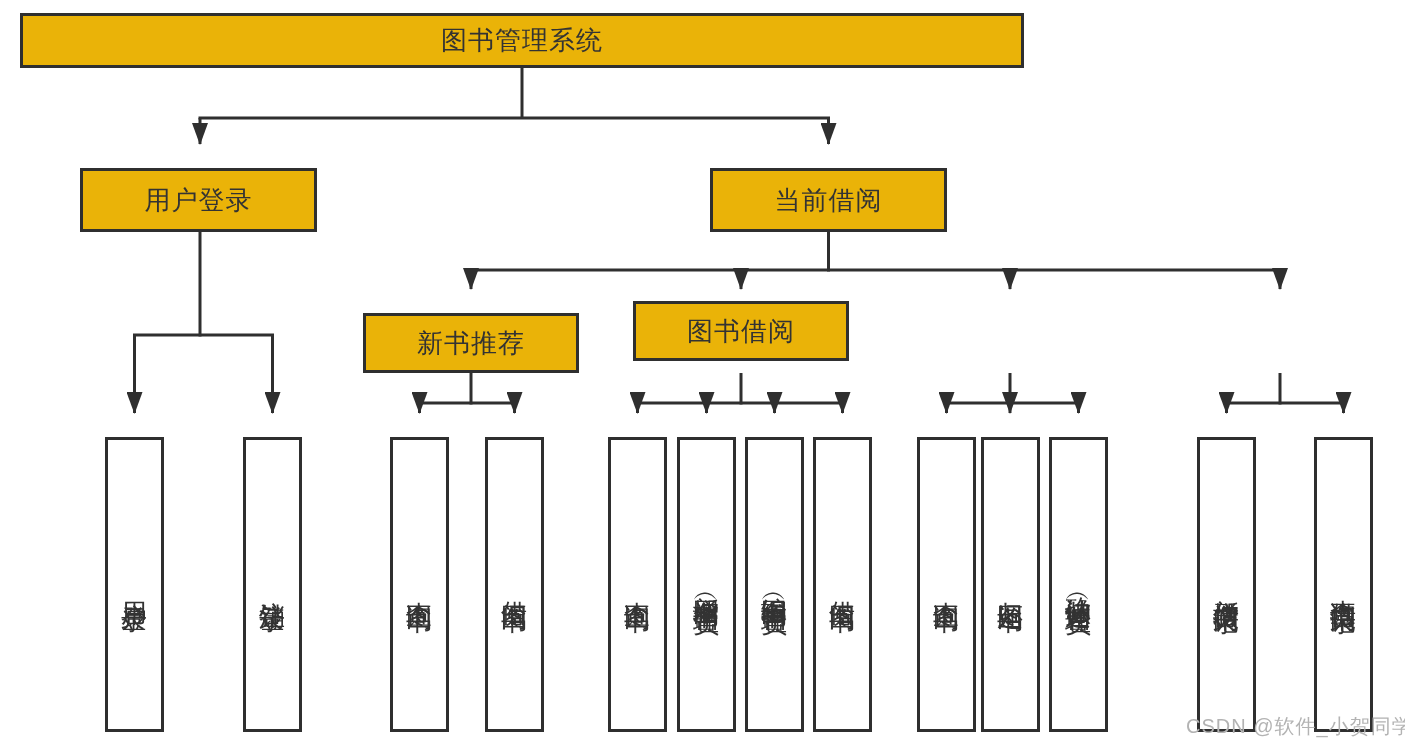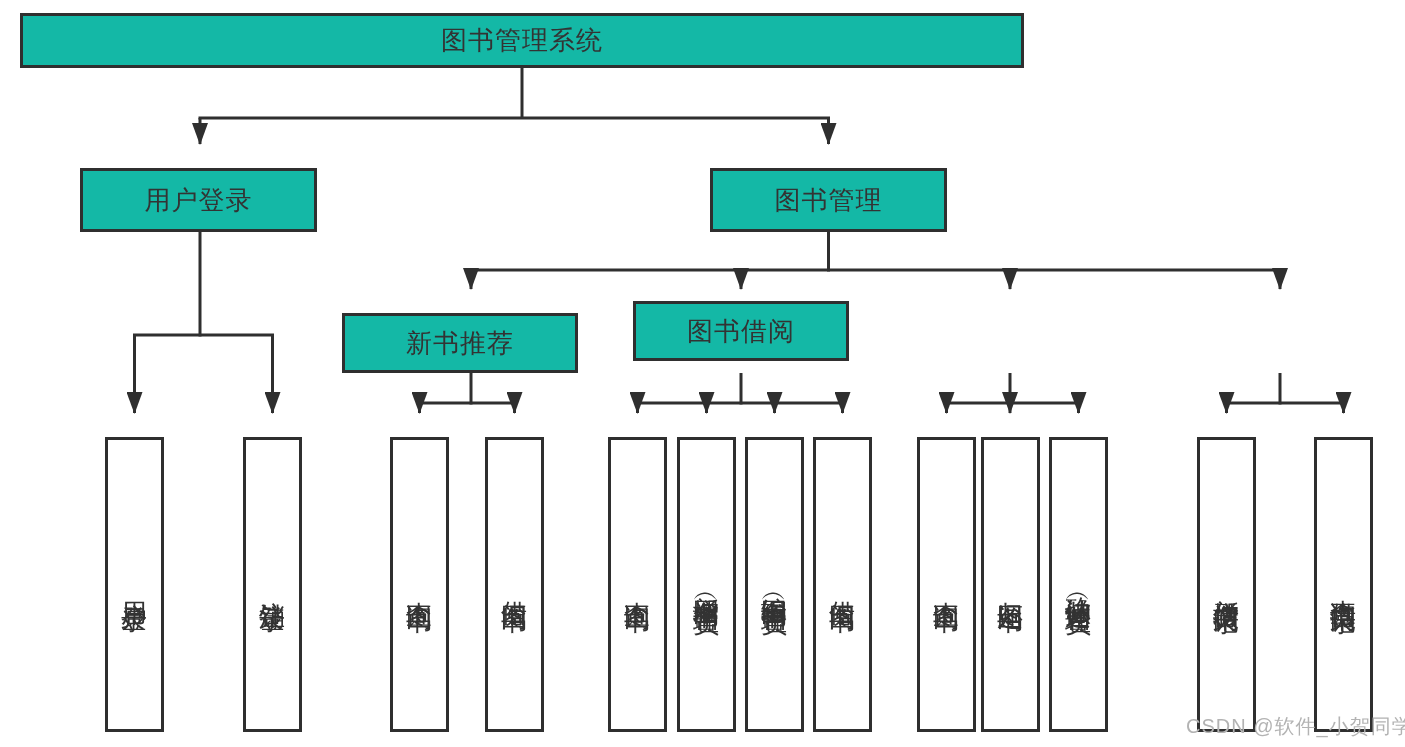--- a/index.html
+++ b/index.html
@@ -25,21 +25,21 @@
   }
   #connector-svg path, #connector-svg line {
     stroke: #2f2f2f;
     stroke-width: 3;
     fill: none;
   }
   .hbox {
     position: absolute;
     box-sizing: border-box;
     border: 3px solid #2f2f2f;
-    background: #14b8a6;
+    background: #eab308;
     display: flex;
     align-items: center;
     justify-content: center;
     font-size: 26px;
     color: #333333;
     letter-spacing: 1px;
     z-index: 2;
   }
   .vbox {
     position: absolute;
@@ -128,24 +128,24 @@
   </svg>
 
   <div class="hbox" style="left:20px; top:13px; width:1004px; height:55px">
     <span>图书管理系统</span>
   </div>
 
   <div class="hbox" style="left:80px; top:168px; width:237px; height:64px">
     <span>用户登录</span>
   </div>
   <div class="hbox" style="left:710px; top:168px; width:237px; height:64px">
-    <span>图书管理</span>
+    <span>当前借阅</span>
   </div>
 
-  <div class="hbox" style="left:342px; top:313px; width:236px; height:60px">
+  <div class="hbox" style="left:363px; top:313px; width:216px; height:60px">
     <span>新书推荐</span>
   </div>
   <div class="hbox" style="left:633px; top:301px; width:216px; height:60px">
     <span>图书借阅</span>
   </div>
 
   <div class="vbox" style="left:105px">
     <span class="vtext">用户登录</span>
   </div>
   <div class="vbox" style="left:243px">

